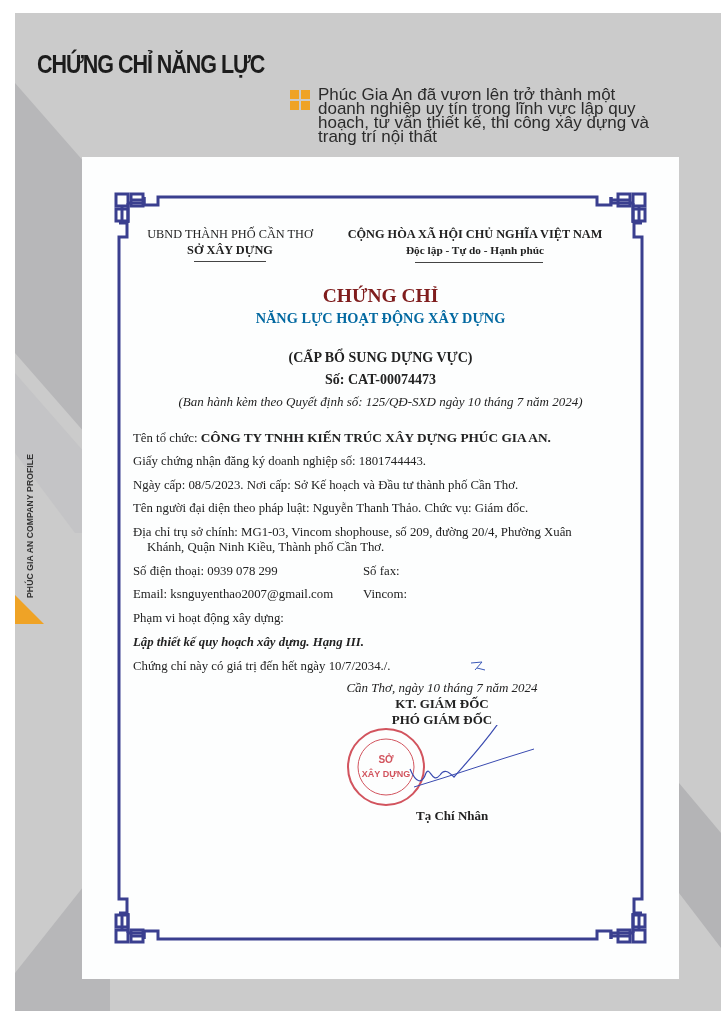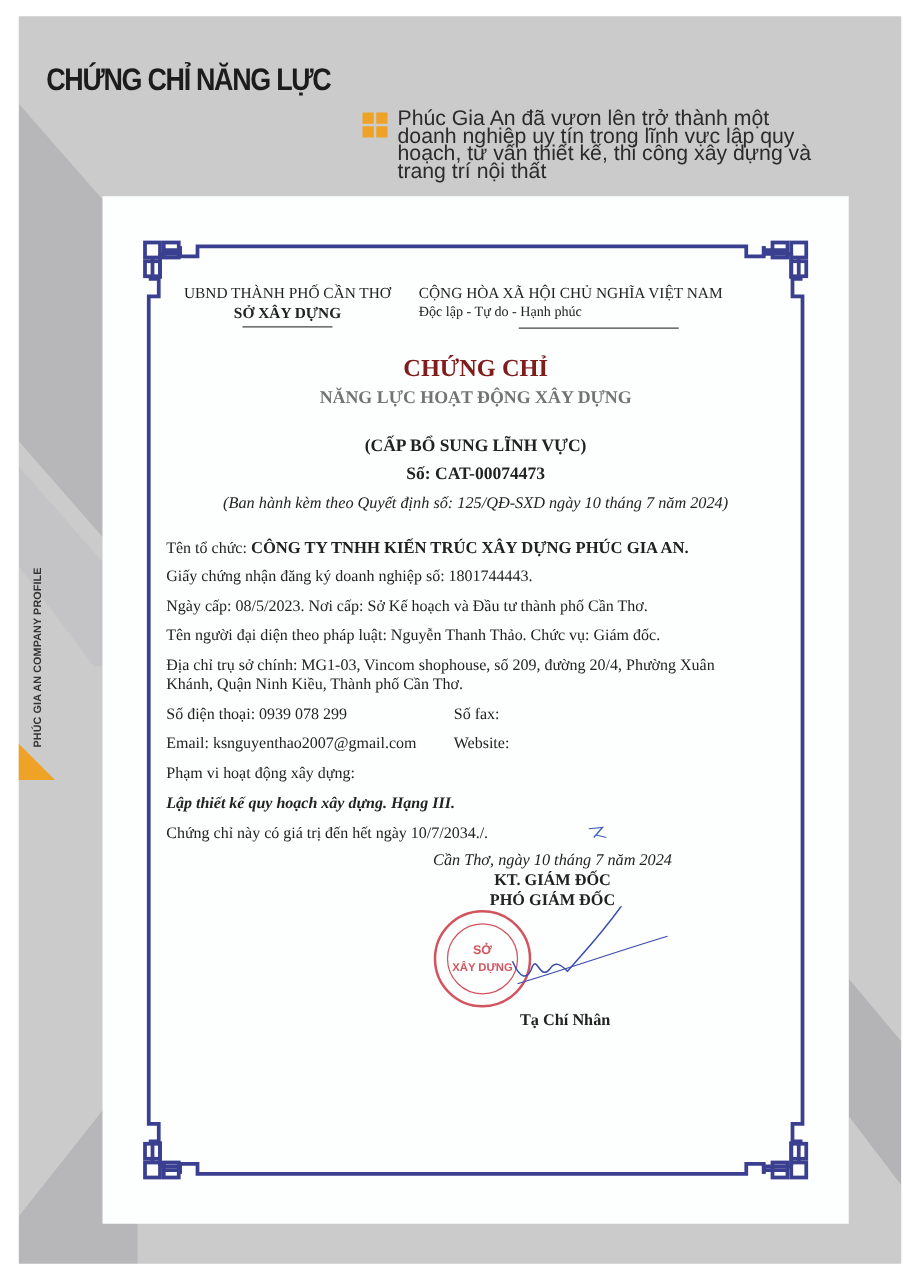--- a/index.html
+++ b/index.html
@@ -39,25 +39,25 @@
       transform: scaleY(-1);
     }
     .paper {
       position: absolute; left: 82px; top: 157px; width: 597px; height: 822px;
       background: #fdfefe;
       font-family: "Liberation Serif", serif; color: #222;
     }
     .paper svg.frame { position: absolute; left: 0; top: 0; }
     .hdr-left { position: absolute; left: 58px; top: 69px; width: 180px; text-align: center; font-size: 12.3px; line-height: 16px; }
     .hdr-left .b { font-weight: bold; }
-    .hdr-right { position: absolute; left: 253px; top: 69px; width: 280px; text-align: left; font-size: 12.3px; line-height: 16px; font-weight: normal; }
+    .hdr-right { position: absolute; left: 253px; top: 69px; width: 280px; text-align: center; font-size: 12.3px; line-height: 16px; font-weight: bold; }
     .hdr-right .small { font-size: 11.3px; }
     .rule { position: absolute; height: 1px; background: #444; }
     .title-main { position: absolute; left: 0; width: 597px; top: 128px; text-align: center; color: #7f1d1d; font-weight: bold; font-size: 19.5px; }
-    .title-sub { position: absolute; left: 0; width: 597px; top: 153px; text-align: center; color: #737373; font-weight: bold; font-size: 14.3px; }
+    .title-sub { position: absolute; left: 0; width: 597px; top: 153px; text-align: center; color: #0369a1; font-weight: bold; font-size: 14.3px; }
     .sup1 { position: absolute; left: 0; width: 597px; top: 193px; text-align: center; font-weight: bold; font-size: 14px; }
     .sup2 { position: absolute; left: 0; width: 597px; top: 215px; text-align: center; font-weight: bold; font-size: 14px; }
     .sup3 { position: absolute; left: 0; width: 597px; top: 237px; text-align: center; font-style: italic; font-size: 13px; }
     .body { position: absolute; left: 51px; top: 273px; width: 510px; font-size: 12.8px; }
     .body .ln { position: absolute; left: 0; white-space: nowrap; }
     .body .b { font-weight: bold; font-size: 13.3px; }
     .sig { position: absolute; left: 240px; top: 523px; width: 240px; text-align: center; }
     .sig .date { font-style: italic; font-size: 13px; line-height: 16px; }
     .sig .role { font-weight: bold; font-size: 13px; line-height: 16px; }
     .signer { position: absolute; left: 334px; top: 651px; font-weight: bold; font-size: 13px; }
@@ -130,37 +130,37 @@
   <div class="rule" style="left:112px; top:104px; width:72px;"></div>
 
   <div class="hdr-right">
     <div>CỘNG HÒA XÃ HỘI CHỦ NGHĨA VIỆT NAM</div>
     <div class="small">Độc lập - Tự do - Hạnh phúc</div>
   </div>
   <div class="rule" style="left:333px; top:105px; width:128px;"></div>
 
   <div class="title-main">CHỨNG CHỈ</div>
   <div class="title-sub">NĂNG LỰC HOẠT ĐỘNG XÂY DỰNG</div>
-  <div class="sup1">(CẤP BỔ SUNG LĨNH VỰC)</div>
+  <div class="sup1">(CẤP BỔ SUNG DỰNG VỰC)</div>
   <div class="sup2">Số: CAT-00074473</div>
   <div class="sup3">(Ban hành kèm theo Quyết định số: 125/QĐ-SXD ngày 10 tháng 7 năm 2024)</div>
 
   <div class="body">
     <div class="ln" style="top:0px;text-align:right;">
       <span>Tên tổ chức: </span><span class="b">CÔNG TY TNHH KIẾN TRÚC XÂY DỰNG PHÚC GIA AN.</span>
     </div>
     <div class="ln" style="top:24px;">Giấy chứng nhận đăng ký doanh nghiệp số: 1801744443.</div>
     <div class="ln" style="top:48px;">Ngày cấp:  08/5/2023. Nơi cấp: Sở Kế hoạch và Đầu tư thành phố Cần Thơ.</div>
     <div class="ln" style="top:71px;">Tên người đại diện theo pháp luật: Nguyễn Thanh Thảo.  Chức vụ: Giám đốc.</div>
     <div class="ln" style="top:95px;">Địa chỉ trụ sở chính: MG1-03, Vincom shophouse, số 209, đường 20/4, Phường Xuân</div>
-    <div class="ln" style="top:110px;">Khánh, Quận Ninh Kiều, Thành phố Cần Thơ.</div>
+    <div class="ln" style="top:110px;margin-left:14px;">Khánh, Quận Ninh Kiều, Thành phố Cần Thơ.</div>
     <div class="ln" style="top:134px;">Số điện thoại: 0939 078 299</div>
     <div class="ln" style="top:134px; left:230px;">Số fax:</div>
     <div class="ln" style="top:157px;">Email:  ksnguyenthao2007@gmail.com</div>
-    <div class="ln" style="top:157px; left:230px;">Website:</div>
+    <div class="ln" style="top:157px; left:230px;">Vincom:</div>
     <div class="ln" style="top:181px;text-align:center;">Phạm vi hoạt động xây dựng:</div>
     <div class="ln" style="top:205px; font-weight:bold; font-style:italic;">Lập thiết kế quy hoạch xây dựng. Hạng III.</div>
     <div class="ln" style="top:229px;">Chứng chỉ này có giá trị đến hết ngày 10/7/2034./.</div>
     <svg style="position:absolute; left:337px; top:230px;" width="16" height="12">
       <path d="M1,3 L12,2 L5,10 M7,8 L15,10" stroke="#3b59b8" stroke-width="1" fill="none"></path>
     </svg>
   </div>
 
   <div class="sig">
     <div class="date">Cần Thơ, ngày 10 tháng 7 năm 2024</div>

